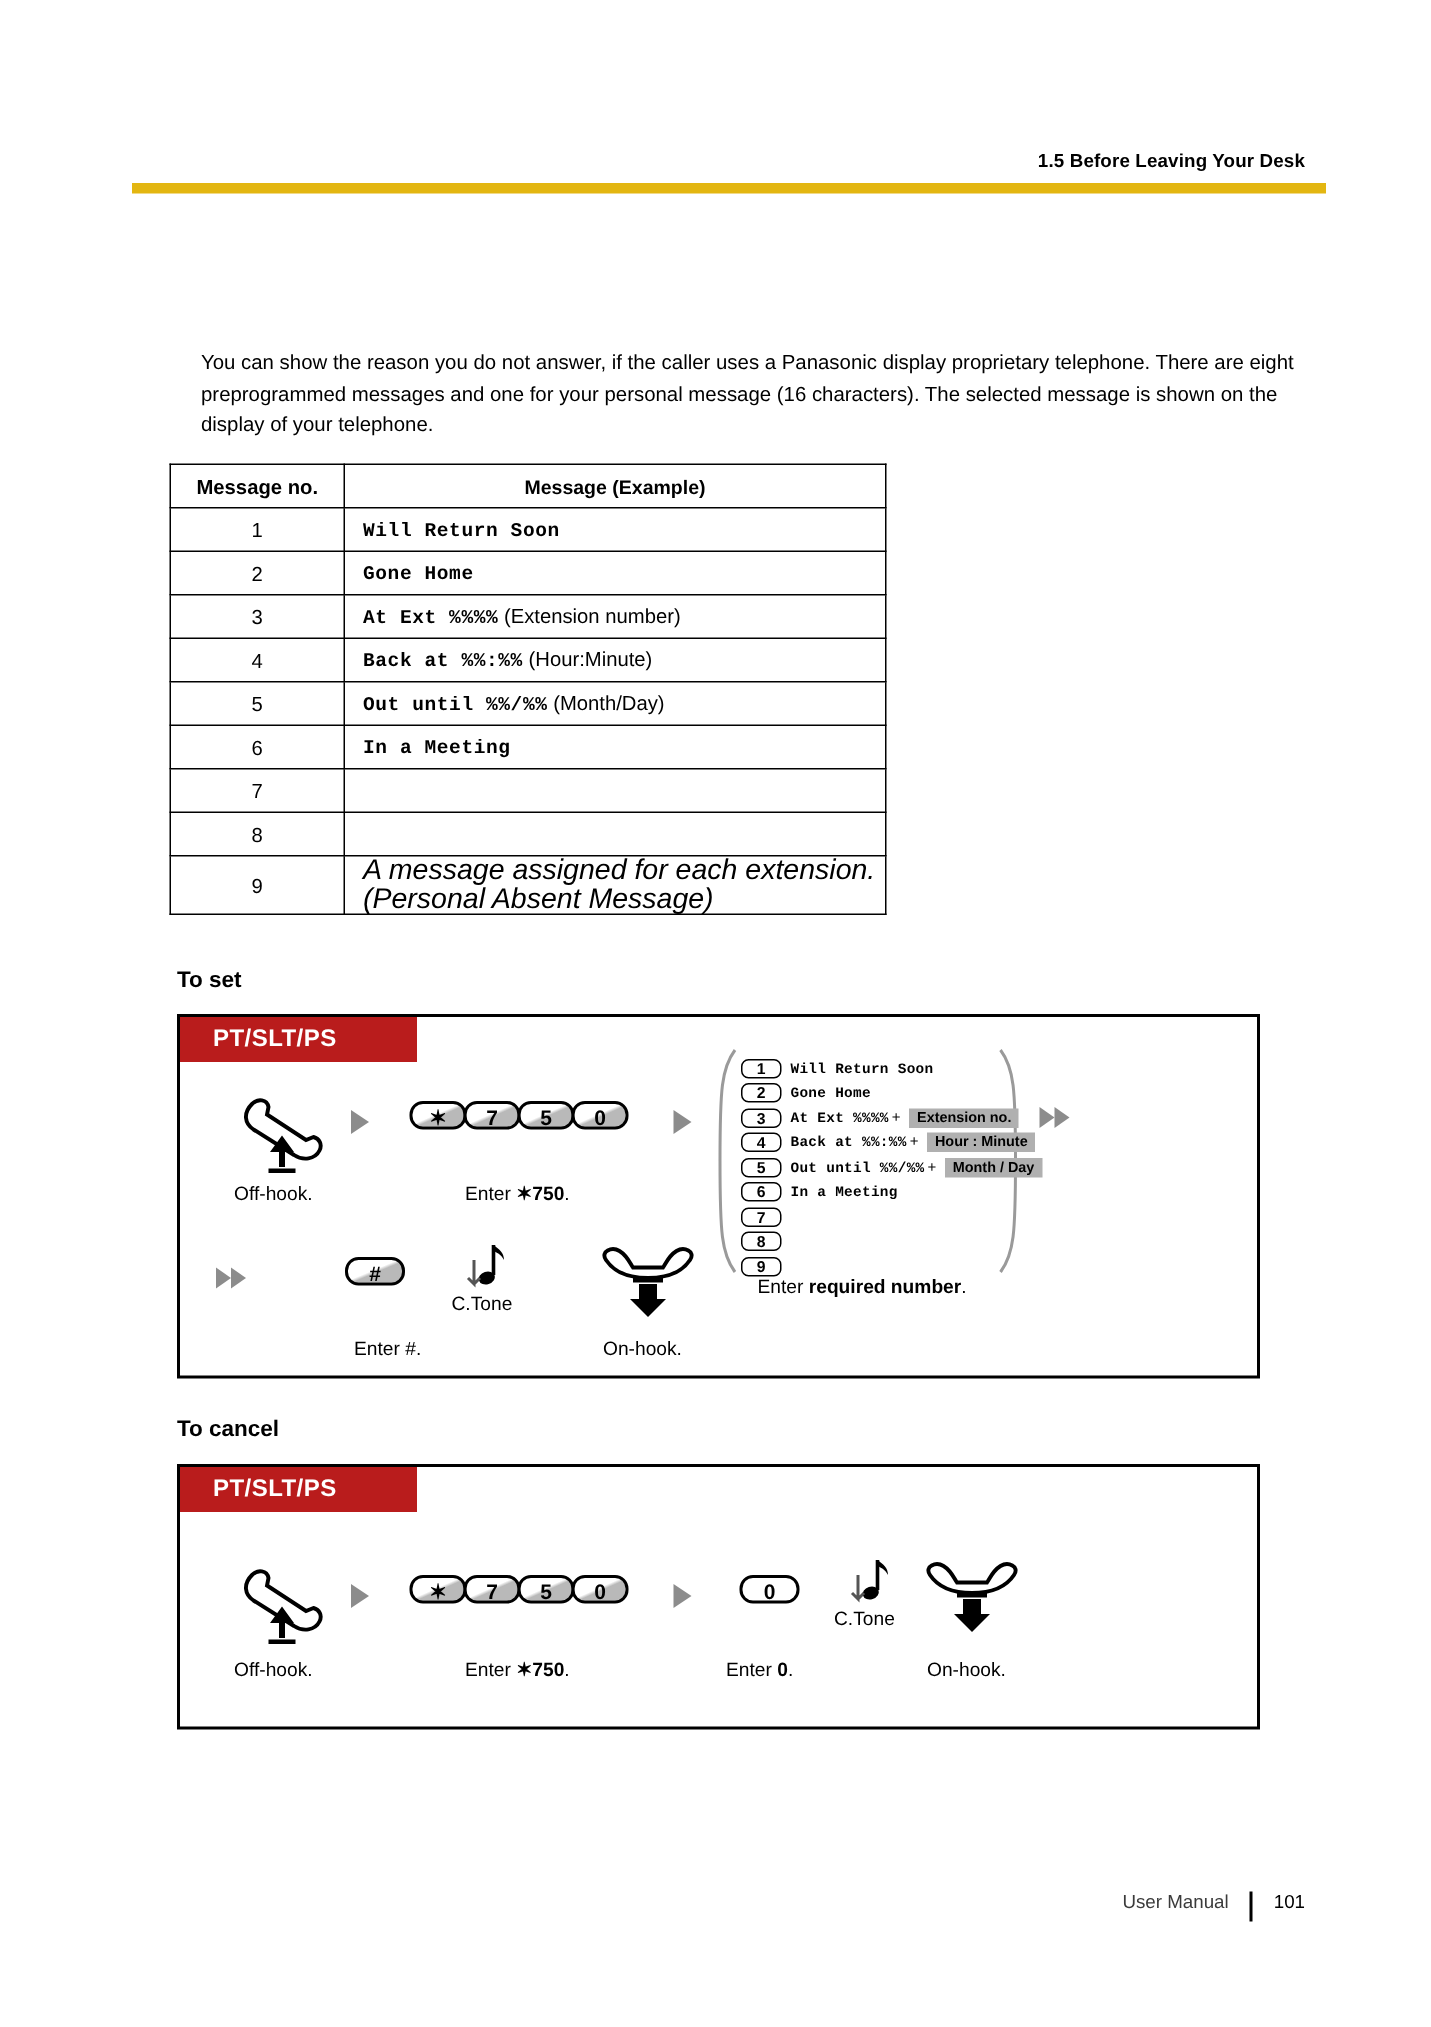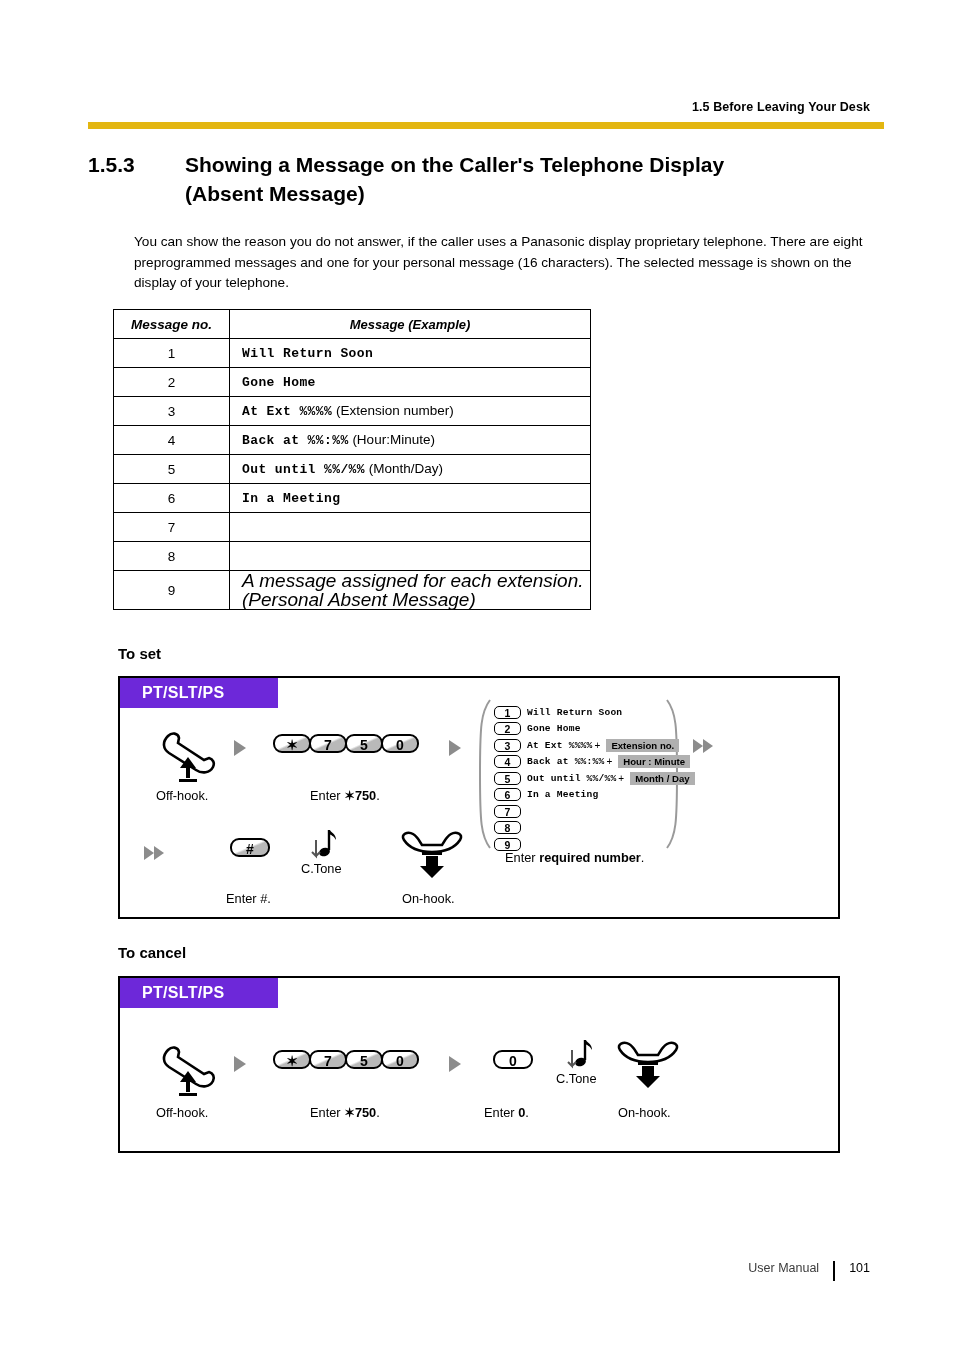--- a/index.html
+++ b/index.html
@@ -38,41 +38,41 @@
 
   
   .msg-table{
     position:absolute;left:113px;top:309px;width:478px;
     border-collapse:collapse;
   }
   .msg-table td,.msg-table th{
     border:1px solid #000;padding:0;
   }
   .msg-table th{
-    font-size:13px;font-weight:bold;height:28px;text-align:center;font-style:italic;
+    font-size:13px;font-weight:bold;height:28px;text-align:center;
   }
   .msg-table .c-no{width:115px;text-align:center;font-size:13.5px;height:28px;}
   .msg-table .c-msg{padding-left:12px;font-size:13.5px;height:28px;}
   .mono{
     font-family:"Liberation Mono","DejaVu Sans Mono",monospace;
     font-size:13px;font-weight:bold;letter-spacing:0.4px;
   }
   .paren{font-family:"Liberation Sans",sans-serif;font-size:13.5px;font-weight:normal;letter-spacing:0;}
   .ital{font-style:italic;font-size:19px;line-height:19px;display:block;}
   .row-tall{height:45px;vertical-align:middle;}
 
   
   .sec-cap{position:absolute;font-size:15px;font-weight:bold;}
 
   
   .diagram{
     position:absolute;border:2px solid #000;background:#fff;
   }
   .pt-tag{
-    position:absolute;left:0;top:0;background:#6d28d9;color:#fff;
+    position:absolute;left:0;top:0;background:#b91c1c;color:#fff;
     font-size:16px;font-weight:bold;letter-spacing:0.3px;
     display:flex;align-items:center;padding-left:22px;
   }
 
   
   .key{
     display:inline-block;position:relative;
     border:2px solid #000;border-radius:9px;
     width:38px;height:19px;
     background:linear-gradient(to bottom right,#ffffff 0%,#ffffff 46%,#b9b9b9 54%,#b9b9b9 100%);
@@ -134,29 +134,20 @@
   svg{display:block;}
 </style>
 </head>
 <body>
 
 <div class="page">
 
   <div class="hdr-text">1.5 Before Leaving Your Desk</div>
   <div class="gold-rule"></div>
 
-  <div class="title-wrap">
-    <div class="title-row">
-      <div class="title-num">1.5.3</div>
-      <div>
-        <div class="title-txt">Showing a Message on the Caller's Telephone Display</div>
-        <div class="title-txt">(Absent Message)</div>
-      </div>
-    </div>
-  </div>
 
   <div class="intro">You can show the reason you do not answer, if the caller uses a Panasonic display proprietary telephone. There are eight preprogrammed messages and one for your personal message (16 characters). The selected message is shown on the display of your telephone.</div>
 
   <table class="msg-table">
     <thead>
       <tr>
         <th class="c-no">Message no.</th>
         <th>Message (Example)</th>
       </tr>
     </thead>
@@ -289,21 +280,21 @@
       <span class="tri small"></span><span class="tri small"></span>
     </div>
 
     <div style="position:absolute;left:24px;top:165px;">
       <span class="tri small"></span><span class="tri small"></span>
     </div>
 
     <div style="position:absolute;left:110px;top:160px;">
       <span class="key wide">#</span>
     </div>
-    <div class="step-cap" style="left:106px;top:213px;">Enter #.</div>
+    <div class="step-cap" style="left:116px;top:213px;">Enter #.</div>
 
     <div style="position:absolute;left:189px;top:150px;">
       <svg width="30" height="34" viewBox="0 0 30 34">
         <path d="M20 2 L20 22" stroke="#000" stroke-width="2.4"></path>
         <path d="M20 2 C24 5,27 7,27 12 C25 8,22 7,20 6 Z" fill="#000"></path>
         <ellipse cx="15.5" cy="24" rx="5.5" ry="4.2" fill="#000" transform="rotate(-18 15.5 24)"></ellipse>
         <path d="M7 12 L7 28 L3 24 M7 28 L11 24" stroke="#555" stroke-width="2" fill="none"></path>
       </svg>
     </div>
     <div class="step-cap" style="left:181px;top:183px;">C.Tone</div>

